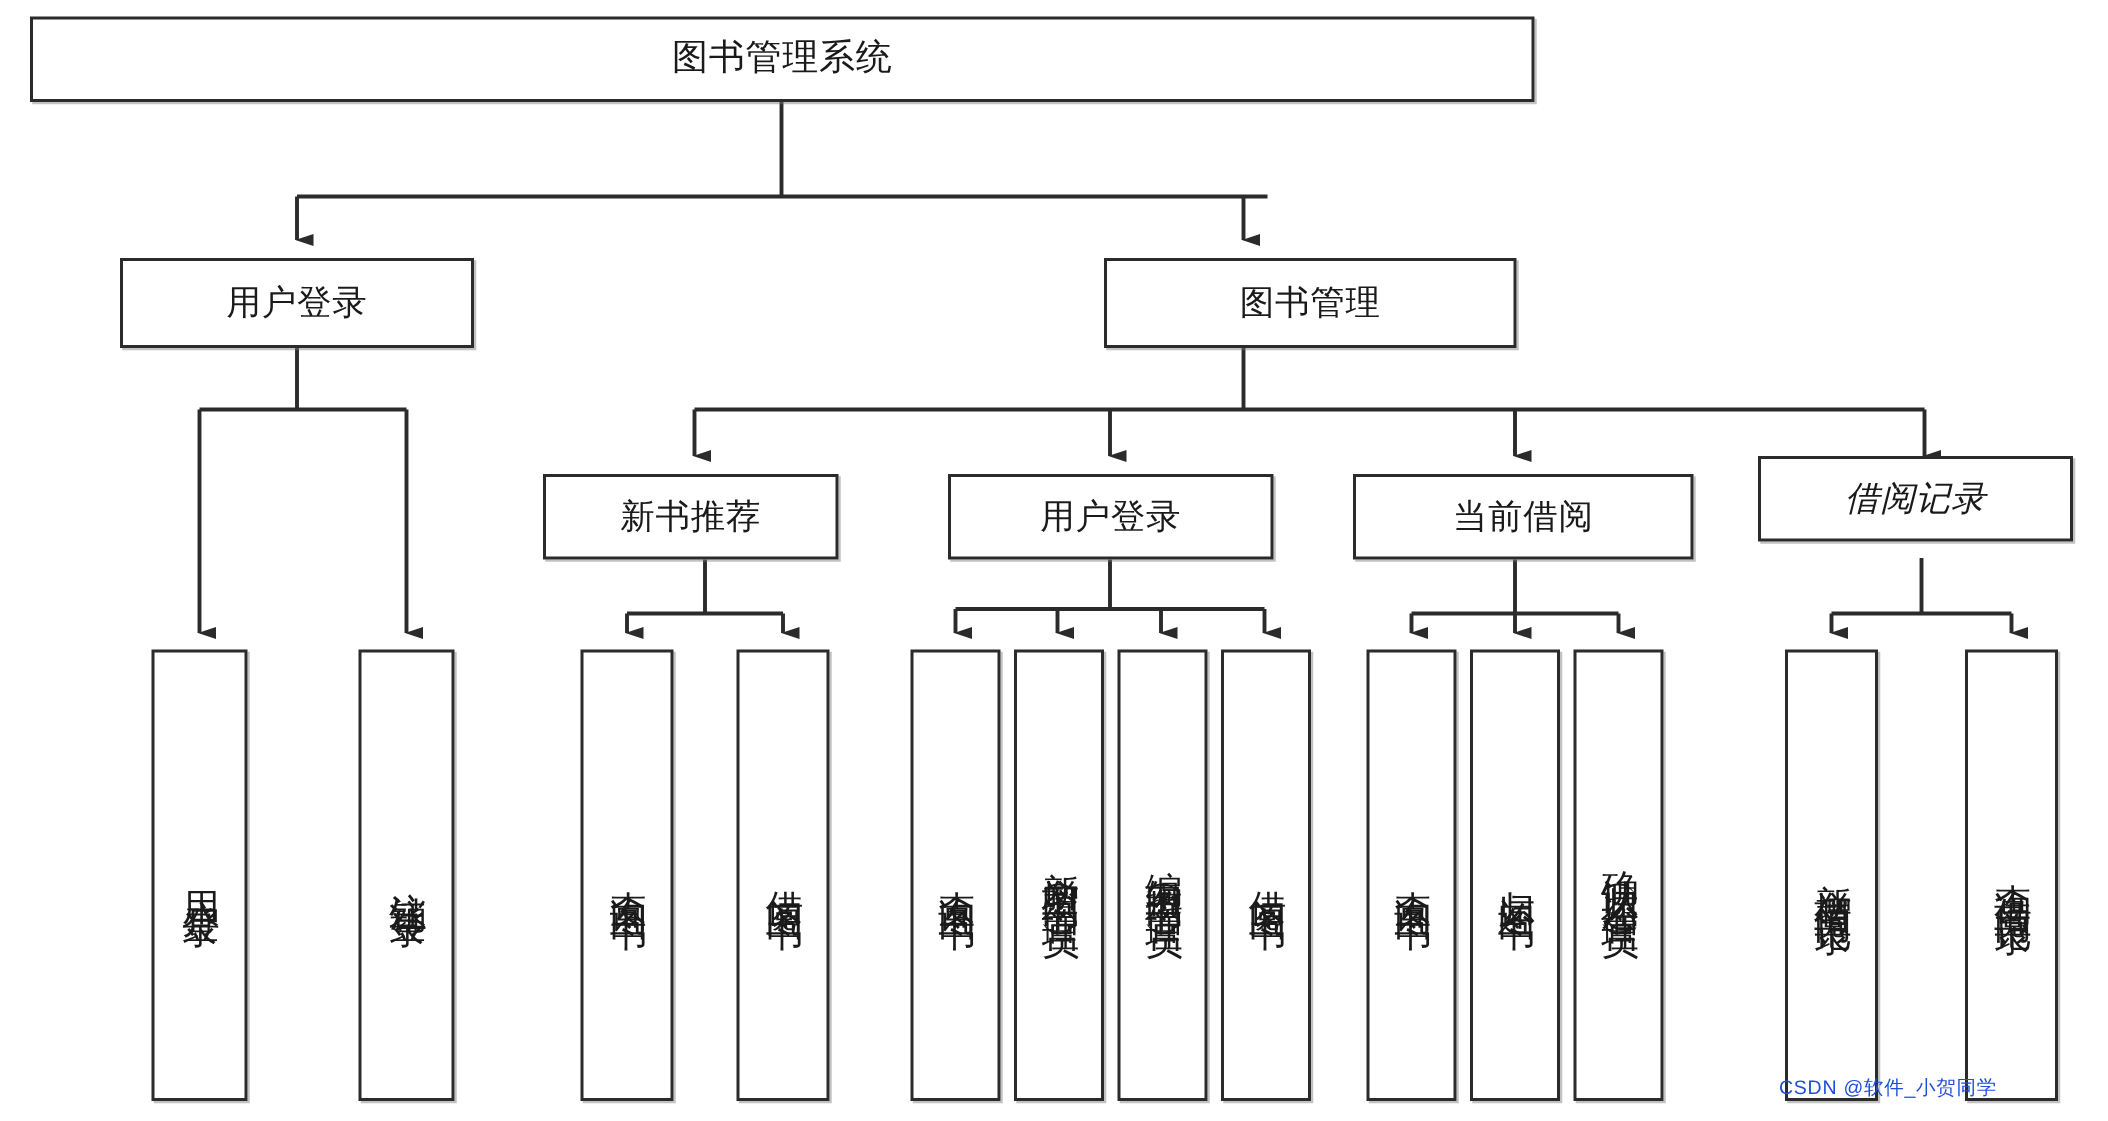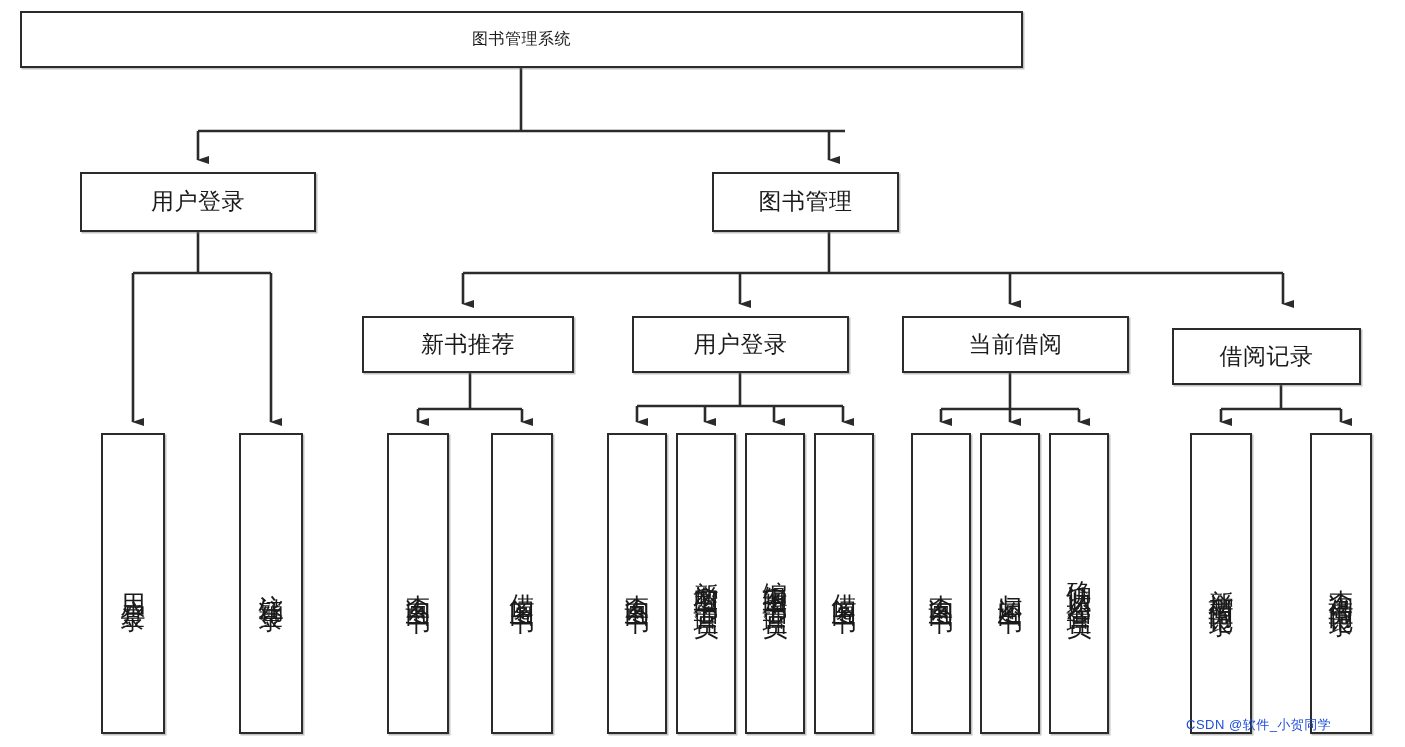--- a/index.html
+++ b/index.html
@@ -40,21 +40,21 @@
   .node .lbl {
     display: block;
     line-height: 1.18;
     letter-spacing: 0.5px;
   }
   
   .node.horiz .lbl {
     font-size: 23px;
   }
   .node.root .lbl {
-    font-size: 16px;
+    font-size: 24px;
   }
   
   .node.vert {
     align-items: center;
     justify-content: center;
   }
   .node.vert .lbl {
     writing-mode: vertical-rl;
     text-orientation: upright;
     font-size: 25px;
@@ -126,34 +126,34 @@
     </g>
   </svg>
 
   <div class="node root horiz" style="left:20px; top:11px; width:1003px; height:57px;">
     <span class="lbl">图书管理系统</span>
   </div>
 
   <div class="node horiz" style="left:80px; top:172px; width:236px; height:60px;">
     <span class="lbl">用户登录</span>
   </div>
-  <div class="node horiz" style="left:712px; top:172px; width:187px; height:60px;">
+  <div class="node horiz" style="left:736px; top:172px; width:275px; height:60px;">
     <span class="lbl">图书管理</span>
   </div>
 
-  <div class="node horiz" style="left:362px; top:316px; width:212px; height:57px;">
+  <div class="node horiz" style="left:362px; top:316px; width:197px; height:57px;">
     <span class="lbl">新书推荐</span>
   </div>
   <div class="node horiz" style="left:632px; top:316px; width:217px; height:57px;">
     <span class="lbl">用户登录</span>
   </div>
   <div class="node horiz" style="left:902px; top:316px; width:227px; height:57px;">
     <span class="lbl">当前借阅</span>
   </div>
-  <div class="node horiz" style="left:1172px; top:328px; width:189px; height:57px;">
+  <div class="node horiz" style="left:1172px; top:304px; width:210px; height:57px;font-style:italic;">
     <span class="lbl">借阅记录</span>
   </div>
 
   <div class="node vert" style="left:101px; top:433px; width:64px; height:301px;">
     <span class="lbl">用户登录</span>
   </div>
   <div class="node vert" style="left:239px; top:433px; width:64px; height:301px;">
     <span class="lbl">注销登录</span>
   </div>
 

